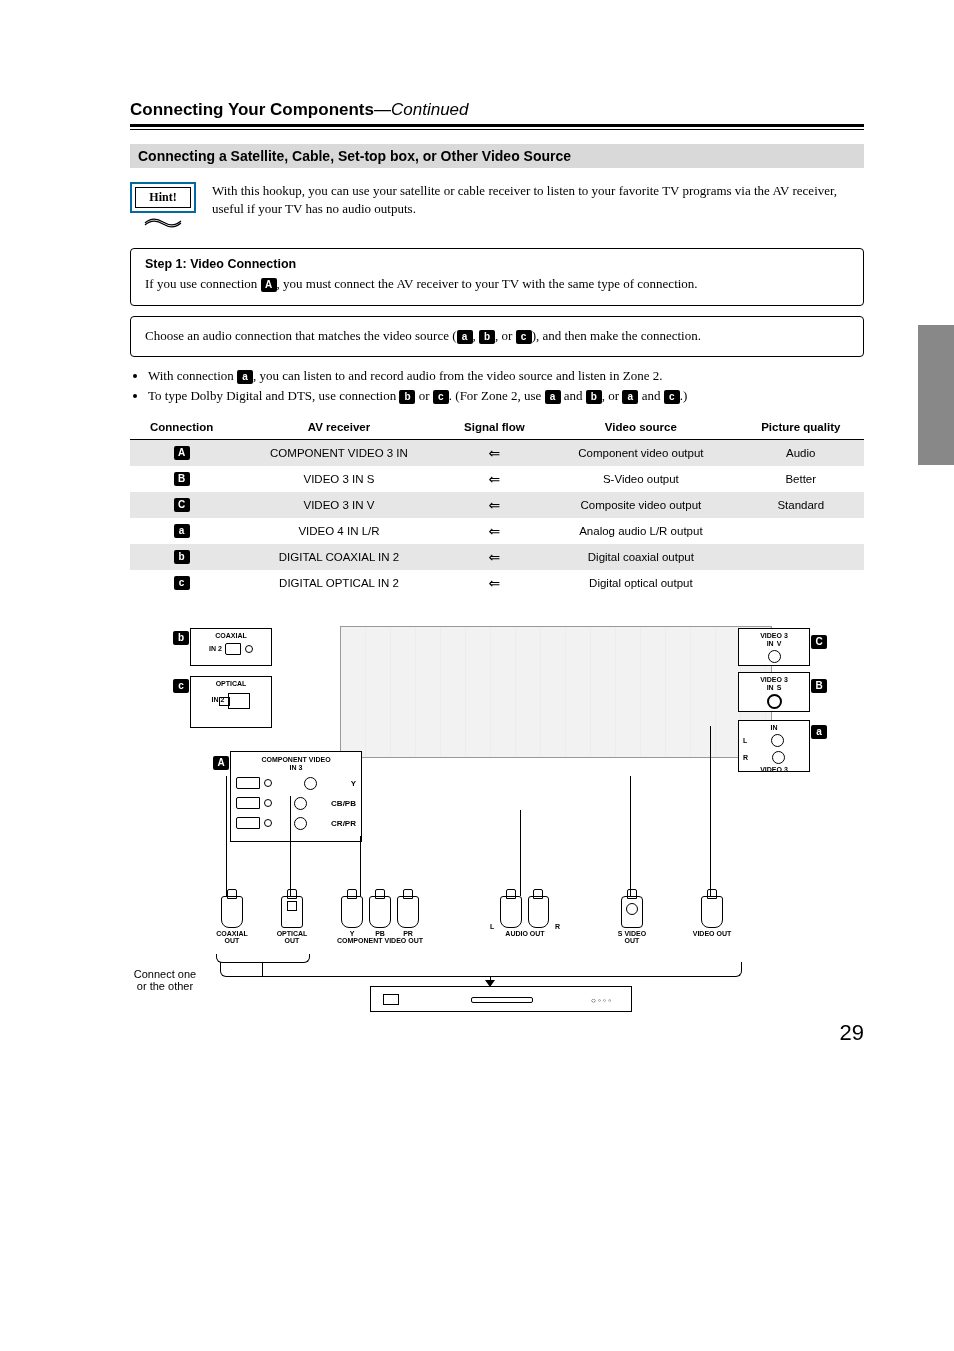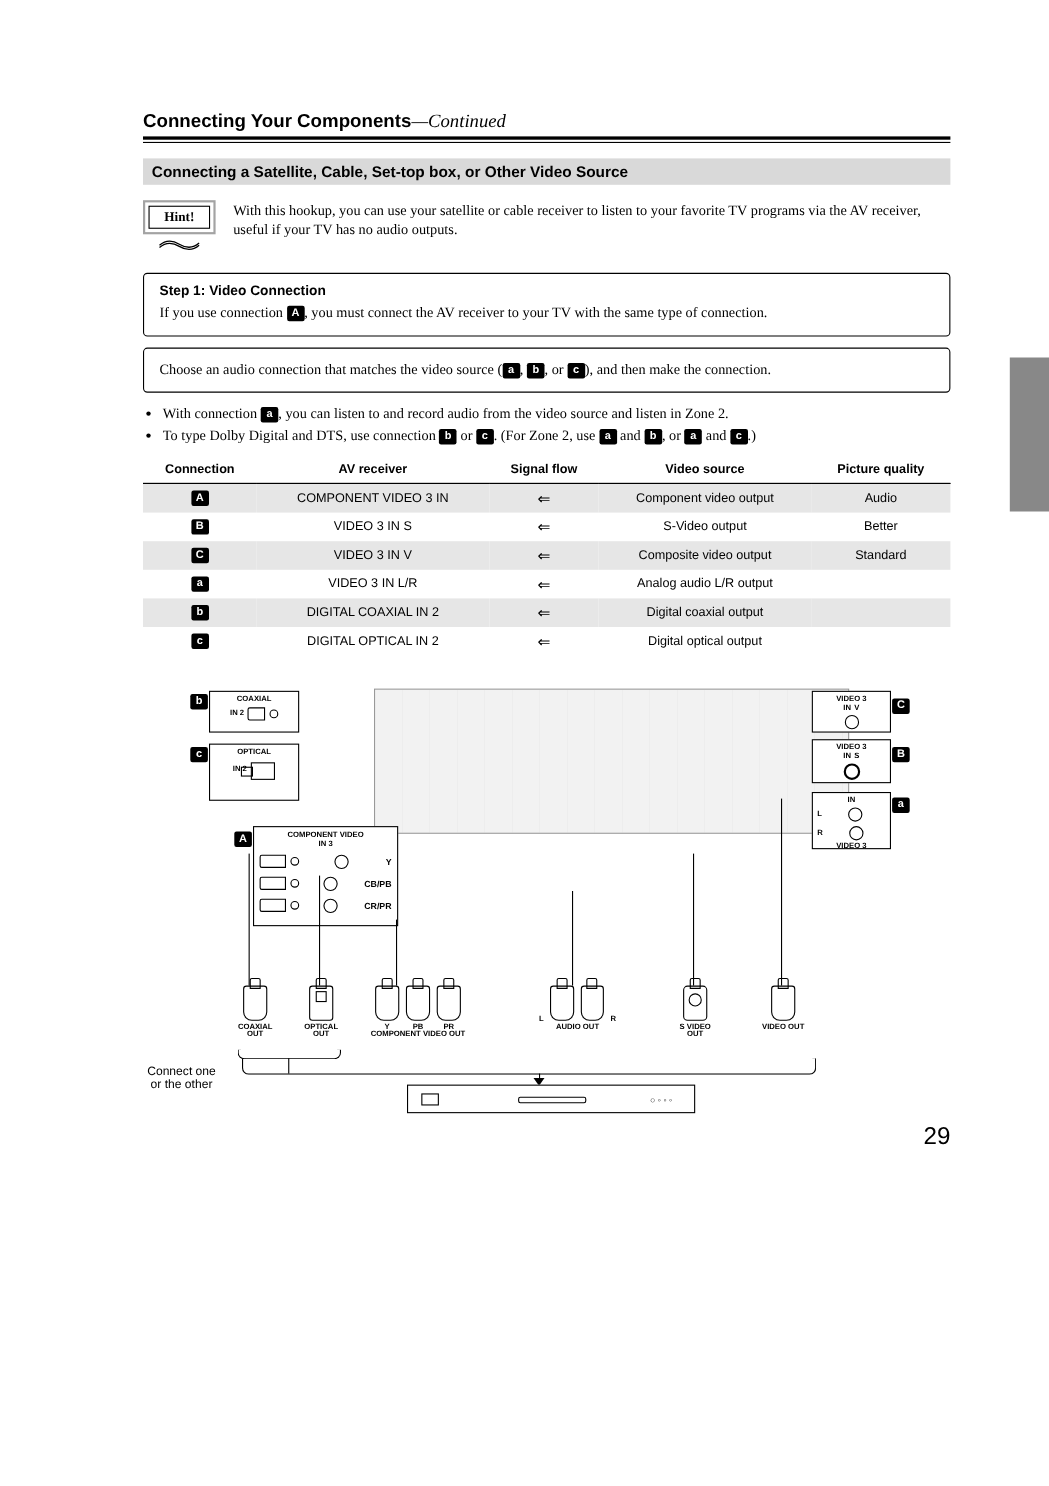--- a/index.html
+++ b/index.html
@@ -23,21 +23,21 @@
     height: 140px;
     background: #888;
   }
   h1.page-title {
     font-family: Arial, Helvetica, sans-serif;
     font-weight: bold;
     font-size: 17px;
     margin: 0 0 4px 0;
   }
   h1.page-title .cont {
-    font-family: Liberation Serif, serif;
+    font-family: Liberation Sans, sans-serif;
     font-weight: normal;
     font-style: italic;
   }
   .double-rule {
     border-top: 3px solid #000;
     border-bottom: 1px solid #000;
     height: 2px;
     margin-bottom: 14px;
   }
   .section-bar {
@@ -48,21 +48,21 @@
     padding: 4px 8px;
     margin: 10px 0 10px 0;
   }
   .hint-row {
     display: flex;
     align-items: flex-start;
     gap: 16px;
     margin: 14px 0 18px 0;
   }
   .hint-box {
-    border: 2px solid #a3a3a3;
+    border: 2px solid #0369a1;
     padding: 3px;
     text-align: center;
     width: 56px;
     flex-shrink: 0;
   }
   .hint-box .hint-inner {
     border: 1px solid #000;
     padding: 2px 4px;
     font-family: "Times New Roman", serif;
     font-weight: bold;
@@ -348,21 +348,21 @@
         </tr>
         <tr class="shade">
           <td><span class="tag">C</span></td>
           <td>VIDEO 3 IN V</td>
           <td class="arrow">⇐</td>
           <td>Composite video output</td>
           <td>Standard</td>
         </tr>
         <tr>
           <td><span class="tag">a</span></td>
-          <td>VIDEO 3 IN L/R</td>
+          <td>VIDEO 4 IN L/R</td>
           <td class="arrow">⇐</td>
           <td>Analog audio L/R output</td>
           <td></td>
         </tr>
         <tr class="shade">
           <td><span class="tag">b</span></td>
           <td>DIGITAL COAXIAL IN 2</td>
           <td class="arrow">⇐</td>
           <td>Digital coaxial output</td>
           <td></td>

